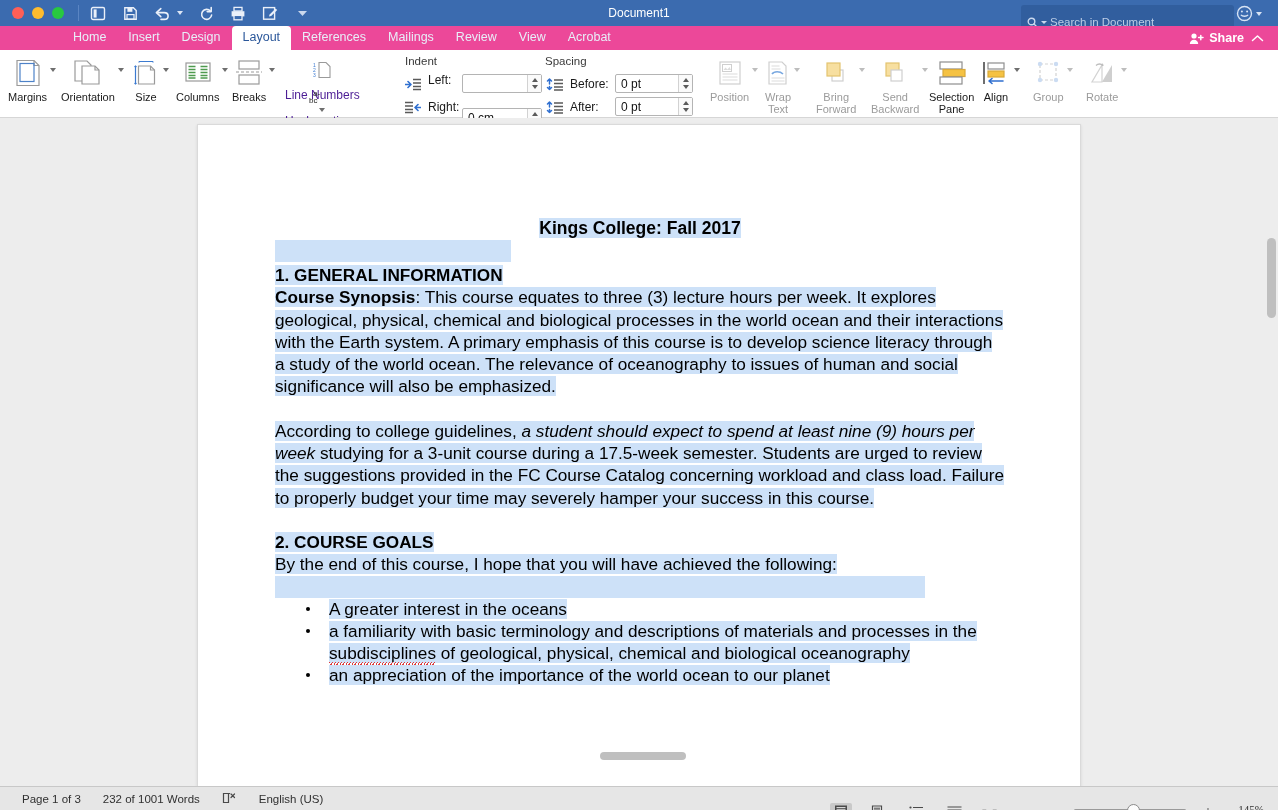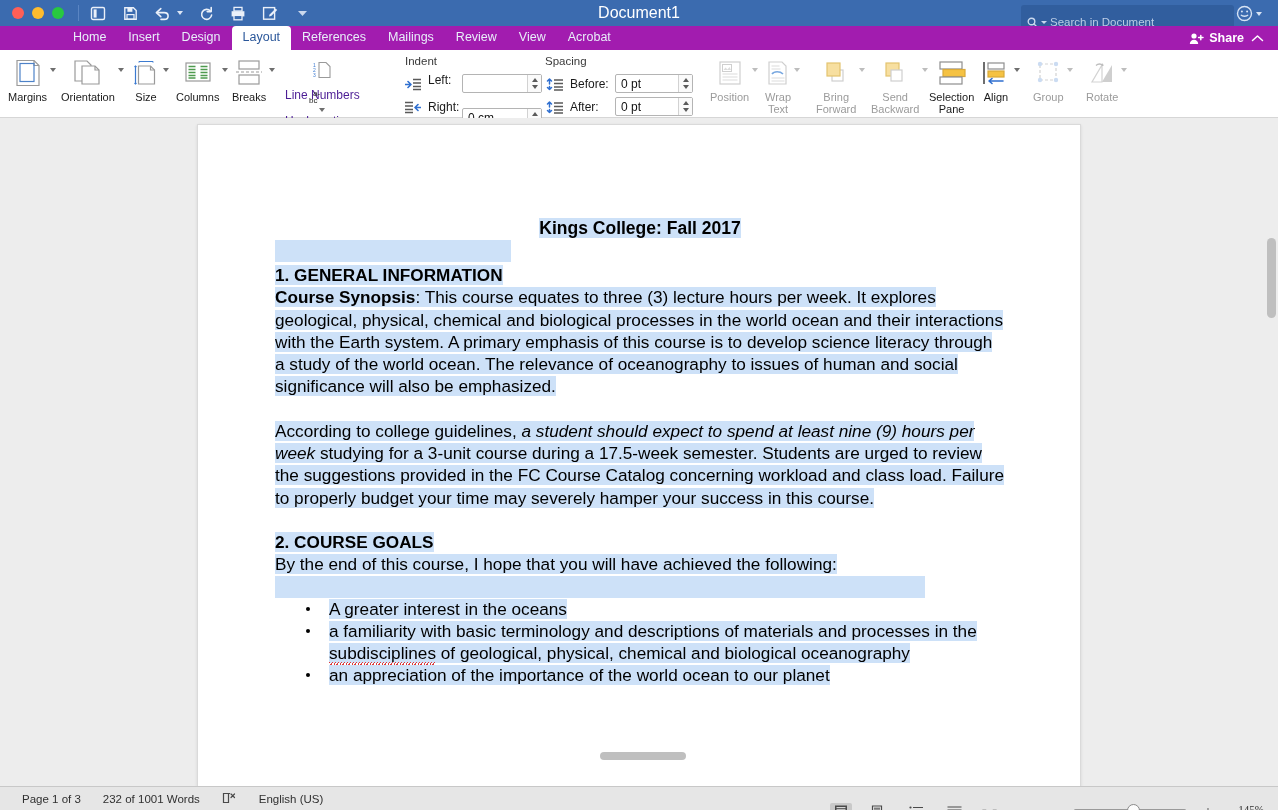--- a/index.html
+++ b/index.html
@@ -20,34 +20,34 @@
   .dot.red { background: #FF5F57; }
   .dot.yellow { background: #FEBC2E; }
   .dot.green { background: #28C840; }
   .qat-sep { width:1px; height:16px; background:#5A85C3; margin:0 10px 0 14px; }
   .qat { display: flex; align-items: center; gap: 14px; }
   .qat-btn { width: 18px; height: 18px; display:flex; align-items:center; justify-content:center; cursor: default; }
   .qat-btn svg { display:block; }
   .caret-sm { width:0;height:0;border-left:3.5px solid transparent;border-right:3.5px solid transparent;border-top:4px solid #DCE6F5; margin-left:-8px; }
   .doc-title {
     position:absolute; left:0; right:0; text-align:center;
-    font-size: 16px; color: #ffffff; pointer-events:none;
+    font-size: 12px; color: #ffffff; pointer-events:none;
   }
   .search-box {
     position: absolute; right: 44px; top: 5px; width: 213px; height: 34px;
     background: #315E9E; border-radius: 3px; display: flex; align-items: center;
     padding: 0 6px; gap: 3px;
   }
   .search-box .ph { font-size: 11.5px; color: #BCCDE6; }
   .smiley { position:absolute; right: 16px; top: 5px; display:flex; align-items:center; gap:3px; }
 
   
   .tabstrip {
     position: absolute; top: 26px; left: 0; width: 1278px; height: 24px;
-    background: #a21caf; display: flex; align-items: flex-end; padding-left: 62px;
+    background: #ec4899; display: flex; align-items: flex-end; padding-left: 62px;
   }
   .tab {
     font-size: 12.5px; color: #E8EFF9; padding: 3px 11px 5px; cursor: default;
     border-radius: 4px 4px 0 0; line-height: 16px;
   }
   .tab.active { background: #ffffff; color: #2B579A; font-weight: normal; }
   .share-wrap { position:absolute; right: 14px; bottom: 3px; display:flex; align-items:center; gap:7px; }
   .share-btn { display:flex; align-items:center; gap:5px; font-size:12.5px; color:#fff; font-weight:bold; }
 
   

